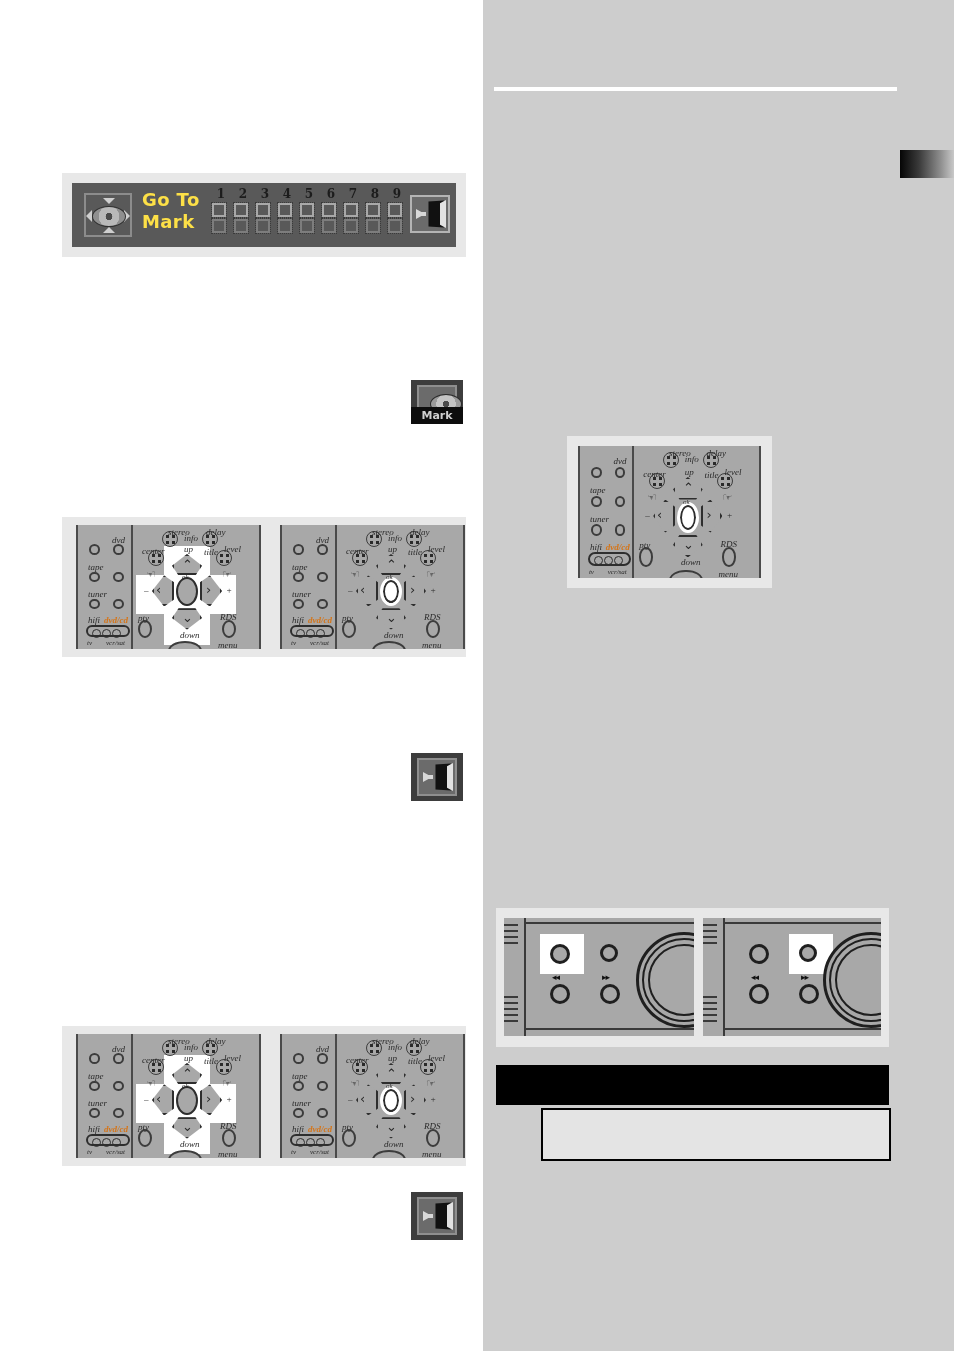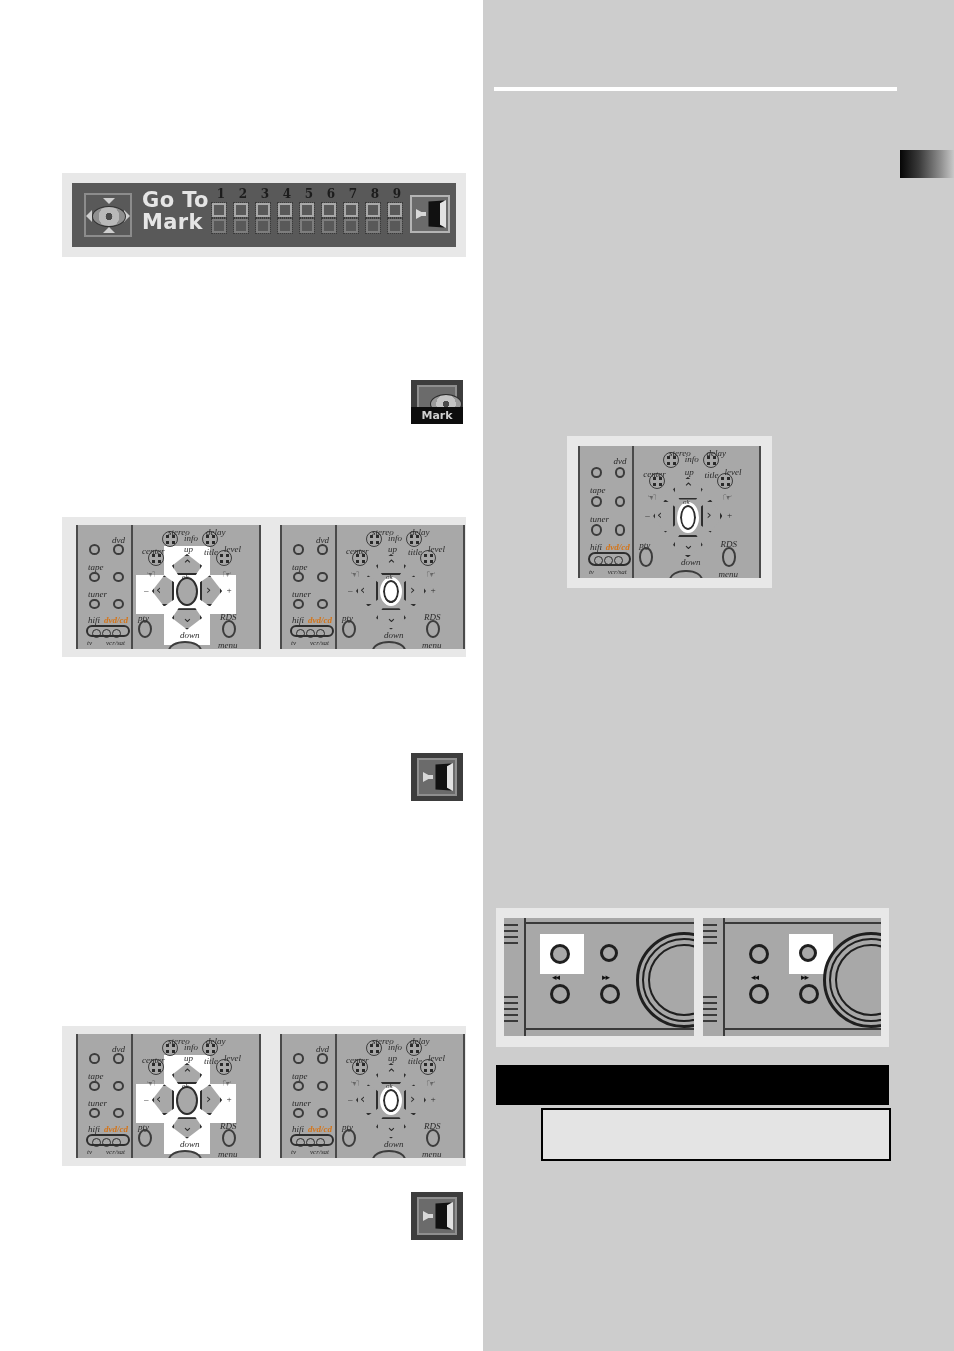--- a/index.html
+++ b/index.html
@@ -36,21 +36,21 @@
             background:radial-gradient(circle at 50% 50%,#4a4a4a 0 18%,#b9b9b9 19% 55%,#8f8f8f 56% 100%);
             border:1px solid #2f2f2f;}
   .osd-icon .tri-up{position:absolute;left:17px;top:3px;width:0;height:0;
             border-left:6px solid transparent;border-right:6px solid transparent;border-top:6px solid #cfcfcf;}
   .osd-icon .tri-dn{position:absolute;left:17px;top:32px;width:0;height:0;
             border-left:6px solid transparent;border-right:6px solid transparent;border-bottom:6px solid #cfcfcf;}
   .osd-icon .tri-l{position:absolute;left:0px;top:15px;width:0;height:0;
             border-top:6px solid transparent;border-bottom:6px solid transparent;border-right:6px solid #cfcfcf;}
   .osd-icon .tri-r{position:absolute;right:0px;top:15px;width:0;height:0;
             border-top:6px solid transparent;border-bottom:6px solid transparent;border-left:6px solid #cfcfcf;}
-  .osd-labels{position:absolute;left:70px;top:6px;color:#e5e5e5;font-size:21px;line-height:22px;
+  .osd-labels{position:absolute;left:70px;top:6px;color:#fde047;font-size:18px;line-height:22px;
             font-family:"DejaVu Sans",sans-serif;font-weight:600;letter-spacing:.4px;}
   .osd-grid{position:absolute;left:140px;top:4px;}
   .osd-grid .num-row{display:flex;gap:8px;margin-left:2px;}
   .osd-grid .num-row span{width:14px;text-align:center;color:#1c1c1c;font-size:12px;font-weight:700;
             font-family:"DejaVu Serif",serif;}
   .osd-grid .cb-row{display:flex;gap:8px;margin-top:2px;}
   .cb{width:14px;height:14px;border:2px solid #a8a8a8;box-sizing:border-box;background:#595959;
       outline:1px dotted #3a3a3a;}
   .cb.dim{border-color:#7d7d7d;}
   .osd-exit{position:absolute;left:338px;top:12px;width:40px;height:38px;

